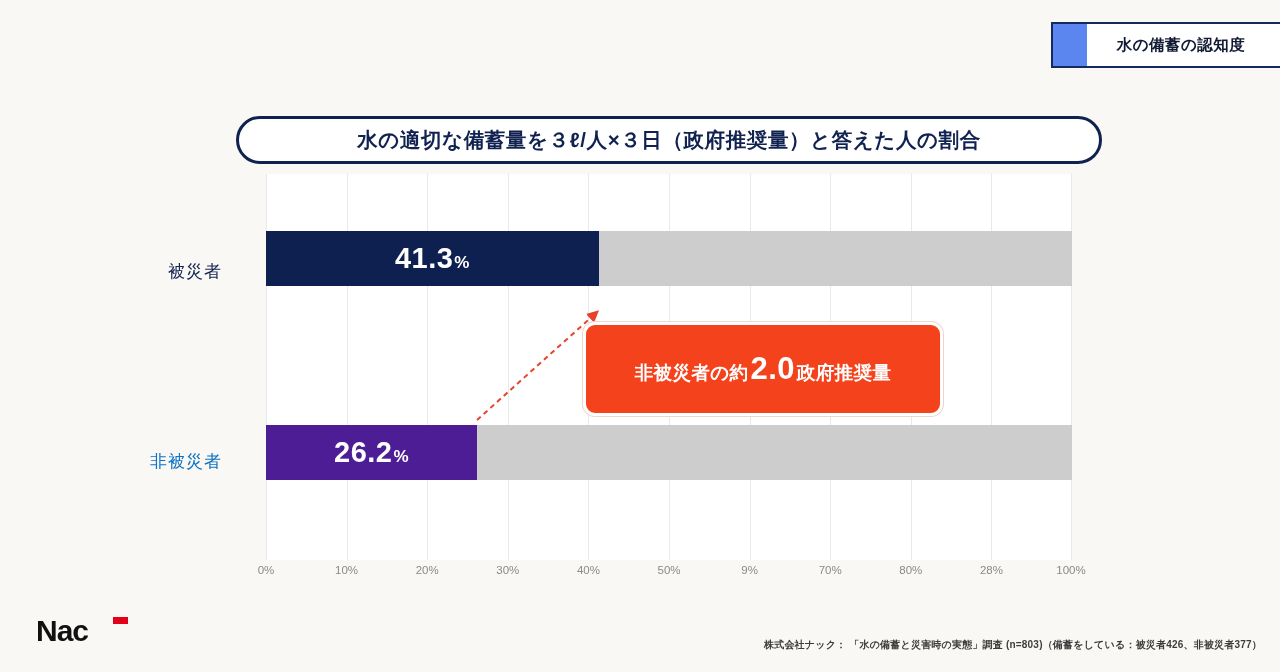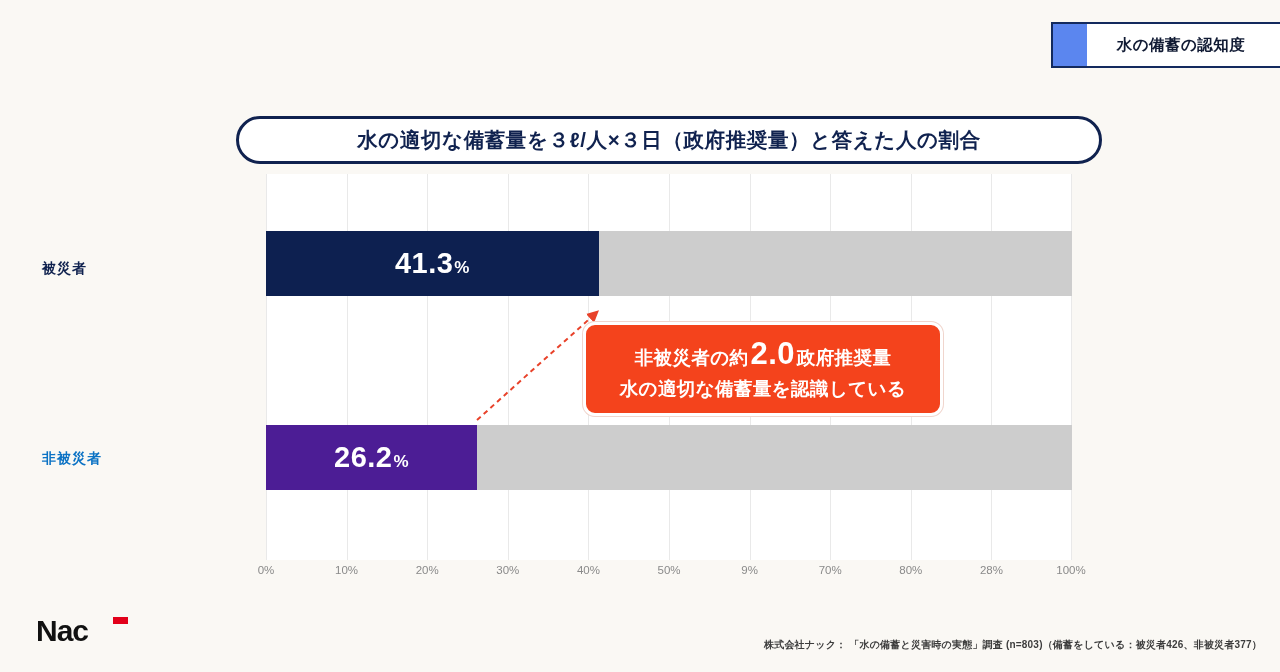--- a/index.html
+++ b/index.html
@@ -88,21 +88,21 @@
     top: 0;
     bottom: 0;
     width: 1px;
     background: #e9e9e9;
   }
 
   .bar-row {
     position: absolute;
     left: 0;
     width: 100%;
-    height: 65px;
+    height: 55px;
   }
   .bar-row.victim    { top: 57px; }
   .bar-row.nonvictim { top: 251px; }
 
   .bar-track {
     position: absolute;
     inset: 0;
     background: #cdcdcd;
   }
   .bar-fill {
@@ -127,22 +127,23 @@
   .bar-value .unit {
     font-size: 17px;
     font-weight: 700;
     margin-left: 1px;
   }
 
   
   .cat-label {
     position: absolute;
     width: 180px;
-    font-size: 14px;
-    font-weight: 700;
+    text-align: right;
+    font-size: 17px;
+    font-weight: 400;
     letter-spacing: 1px;
   }
   .cat-label.victim {
     left: 42px;
     top: 260px;
     color: #10224f;
   }
   .cat-label.nonvictim {
     left: 42px;
     top: 450px;
@@ -294,21 +295,20 @@
   </defs>
   <line x1="477" y1="420" x2="596" y2="313" stroke="#e8422a" stroke-width="2" stroke-dasharray="5 4" marker-end="url(#arrowhead)"></line>
 </svg>
 
 <div class="callout">
   <div class="callout-line">
     <span>非被災者の約</span>
       <span class="callout-big">2.0</span>
       <span>政府推奨量</span>
   </div>
-  <div class="callout-line">水の適切な備蓄量を認識している</div>
 </div>
 
 <svg class="logo" viewBox="0 0 120 36">
   <text x="0" y="28" font-family="Liberation Sans, sans-serif" font-size="30" font-weight="700" fill="#111111" letter-spacing="-1">Nac</text>
   <path d="M77,4 L92,4 L92,11 L77,11 z" fill="#e2001a"></path>
 </svg>
 
 <div class="footnote">株式会社ナック： 「水の備蓄と災害時の実態」調査 (n=803)（備蓄をしている：被災者426、非被災者377）</div>
 
 </body></html>

